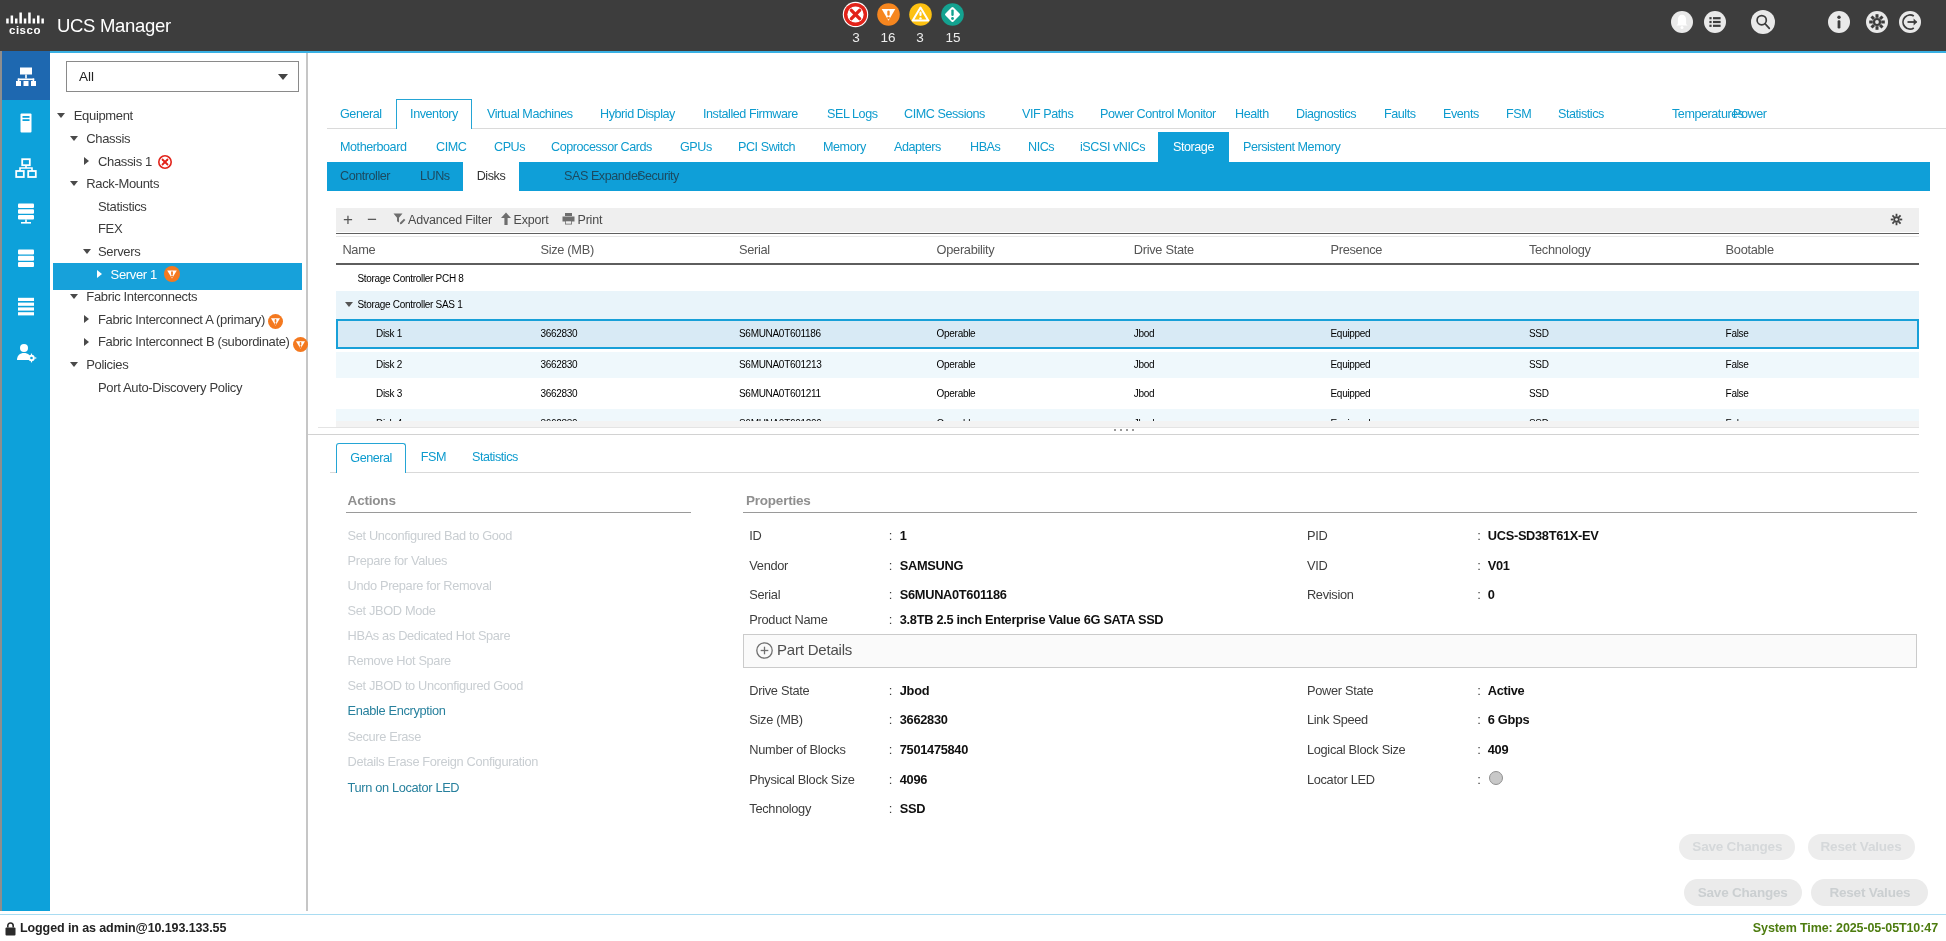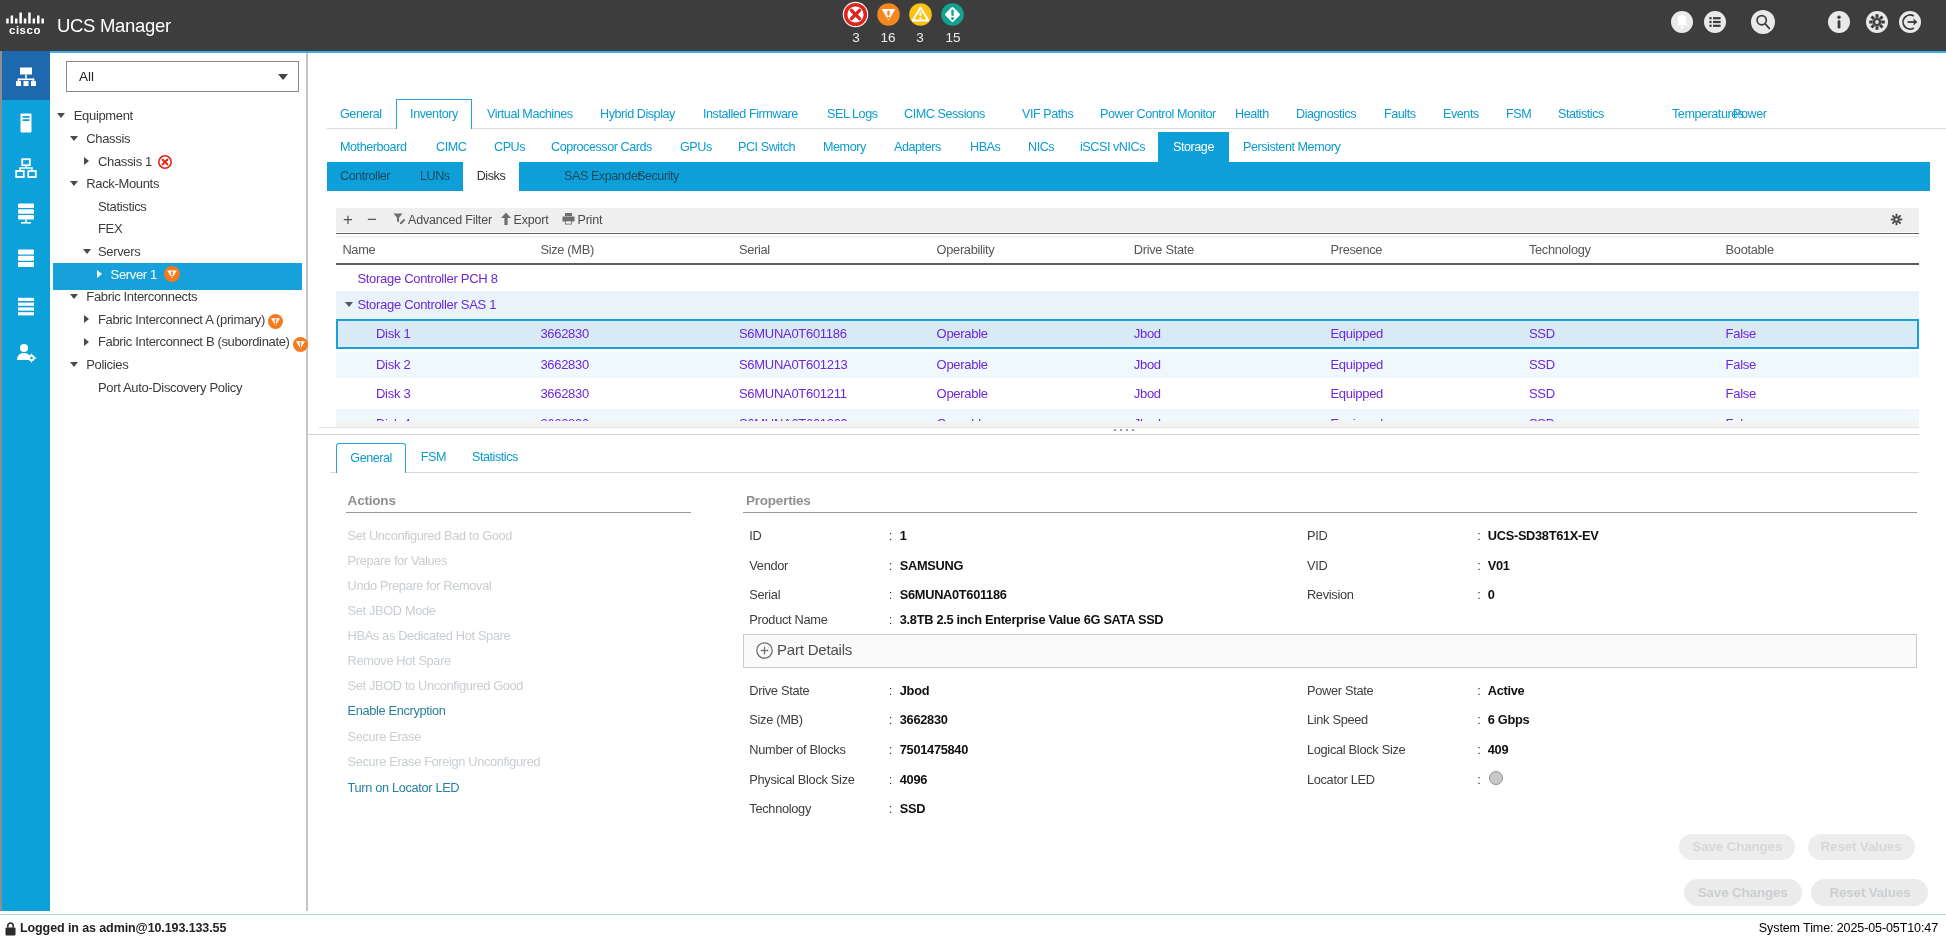--- a/index.html
+++ b/index.html
@@ -46,21 +46,21 @@
 #bluebar { position:absolute; left:327px; top:162px; width:1603px; height:29px; background:#0f9fd8; }
 #diskstab { position:absolute; left:463px; top:162px; width:56px; height:29px; background:#fff;
   color:#333; text-align:center; line-height:29px; font-size:12.6px; letter-spacing:-0.45px; }
 
 #toolbar { position:absolute; left:336px; top:207.7px; width:1583px; height:24.8px; background:#efefef; }
 #toolbarline { position:absolute; left:336px; top:232.5px; width:1583px; height:1.5px; background:#606060; }
 .tb { position:absolute; top:207.7px; height:24.8px; line-height:24.8px; font-size:12.5px; color:#4a4a4a; letter-spacing:-0.2px; z-index:3; }
 #hline1 { position:absolute; left:336px; top:235.8px; width:1583px; height:1px; background:#e8e8e8; }
 #hline2 { position:absolute; left:336px; top:263px; width:1583px; height:1.7px; background:#5e5e5e; }
 .th { position:absolute; top:238px; height:24px; line-height:24px; font-size:12.8px; color:#565656; letter-spacing:-0.3px; }
-.td { position:absolute; top:0; height:100%; display:flex; align-items:center; font-size:13px; color:#6d28d9; letter-spacing:-0.3px; }
+.td { position:absolute; top:0; height:100%; display:flex; align-items:center; font-size:10px; color:#000000; letter-spacing:-0.3px; }
 .trw { position:absolute; left:336px; width:1583px; }
 
 #btline { position:absolute; left:330px; top:471.9px; width:1589px; height:1px; background:#d9d9d9; }
 #gentab { position:absolute; left:335.9px; top:442.6px; width:70.5px; height:30.4px;
   border:1.5px solid #24a5d5; border-bottom:none; border-radius:3px 3px 0 0; background:#fff;
   text-align:center; line-height:28px; font-size:12.6px; letter-spacing:-0.45px; color:#0d9bce; }
 .bt { position:absolute; top:443px; height:29px; line-height:29px; font-size:12.6px;
   letter-spacing:-0.45px; color:#0d9bce; }
 .sechead { position:absolute; top:493px; height:15px; line-height:15px; font-size:13.5px;
   font-weight:bold; color:#8f8f8f; letter-spacing:-0.2px; }
@@ -456,21 +456,21 @@
 <div class="abs" style="left:346px;top:512.3px;width:345px;height:1px;background:#9a9a9a"></div>
 <div class="act dis" style="left:347.6px;top:528px">Set Unconfigured Bad to Good</div>
 <div class="act dis" style="left:347.6px;top:553px">Prepare for Values</div>
 <div class="act dis" style="left:347.6px;top:578px">Undo Prepare for Removal</div>
 <div class="act dis" style="left:347.6px;top:603px">Set JBOD Mode</div>
 <div class="act dis" style="left:347.6px;top:628px">HBAs as Dedicated Hot Spare</div>
 <div class="act dis" style="left:347.6px;top:653px">Remove Hot Spare</div>
 <div class="act dis" style="left:347.6px;top:678.4px">Set JBOD to Unconfigured Good</div>
 <div class="act ena" style="left:347.6px;top:703.4px">Enable Encryption</div>
 <div class="act dis" style="left:347.6px;top:728.7px">Secure Erase</div>
-<div class="act dis" style="left:347.6px;top:754.2px">Secure Erase Foreign Unconfigured</div>
+<div class="act dis" style="left:347.6px;top:754.2px">Details Erase Foreign Configuration</div>
 <div class="act ena" style="left:347.6px;top:779.5px">Turn on Locator LED</div>
 
 <div class="sechead" style="left:745.9px">Properties</div>
 <div class="abs" style="left:743.2px;top:512.3px;width:1174px;height:1px;background:#9a9a9a"></div>
 <div class="plabel" style="left:749.3px;top:528.4px">ID</div>
 <div class="pcolon" style="left:888.7px;top:528.4px">:</div>
 <div class="pval" style="left:899.8px;top:528.4px">1</div>
 <div class="plabel" style="left:1306.9px;top:528.4px">PID</div>
 <div class="pcolon" style="left:1477.3px;top:528.4px">:</div>
 <div class="pval" style="left:1487.8px;top:528.4px">UCS-SD38T61X-EV</div>
@@ -528,13 +528,13 @@
 <div class="pbtn" style="left:1807.5px;top:834px;width:107px;height:26px;line-height:26px;color:#d5d8da">Reset Values</div>
 <div class="pbtn" style="left:1683.7px;top:879px;width:118px;height:27px;line-height:27px;color:#cbcfd1;background:#ebebeb">Save Changes</div>
 <div class="pbtn" style="left:1811.4px;top:879px;width:117px;height:27px;line-height:27px;color:#cbcfd1;background:#ebebeb">Reset Values</div>
 <div id="ftline"></div>
 <div id="footer"></div>
 <svg class="abs" style="left:5px;top:922px" width="11" height="14" viewBox="0 0 11 14">
   <rect x="0.5" y="5.5" width="10" height="8" rx="1" fill="#2b2b2b"></rect>
   <path d="M2.8 5.5 L2.8 3.8 C2.8 2.2 3.9 1 5.5 1 C7.1 1 8.2 2.2 8.2 3.8 L8.2 5.5" fill="none" stroke="#2b2b2b" stroke-width="1.6"></path>
 </svg>
 <div class="abs" style="left:20px;top:915px;height:26px;line-height:26px;font-size:12.5px;font-weight:bold;color:#222;letter-spacing:-0.1px">Logged in as admin@10.193.133.55</div>
-<div class="abs" style="right:8px;top:915px;height:26px;line-height:26px;font-size:12.5px;font-weight:normal;color:#000000;letter-spacing:-0.1px">System Time: 2025-05-05T10:47</div>
+<div class="abs" style="right:8px;top:915px;height:26px;line-height:26px;font-size:12.5px;font-weight:bold;color:#4d7c0f;letter-spacing:-0.1px">System Time: 2025-05-05T10:47</div>
 
 </body></html>

